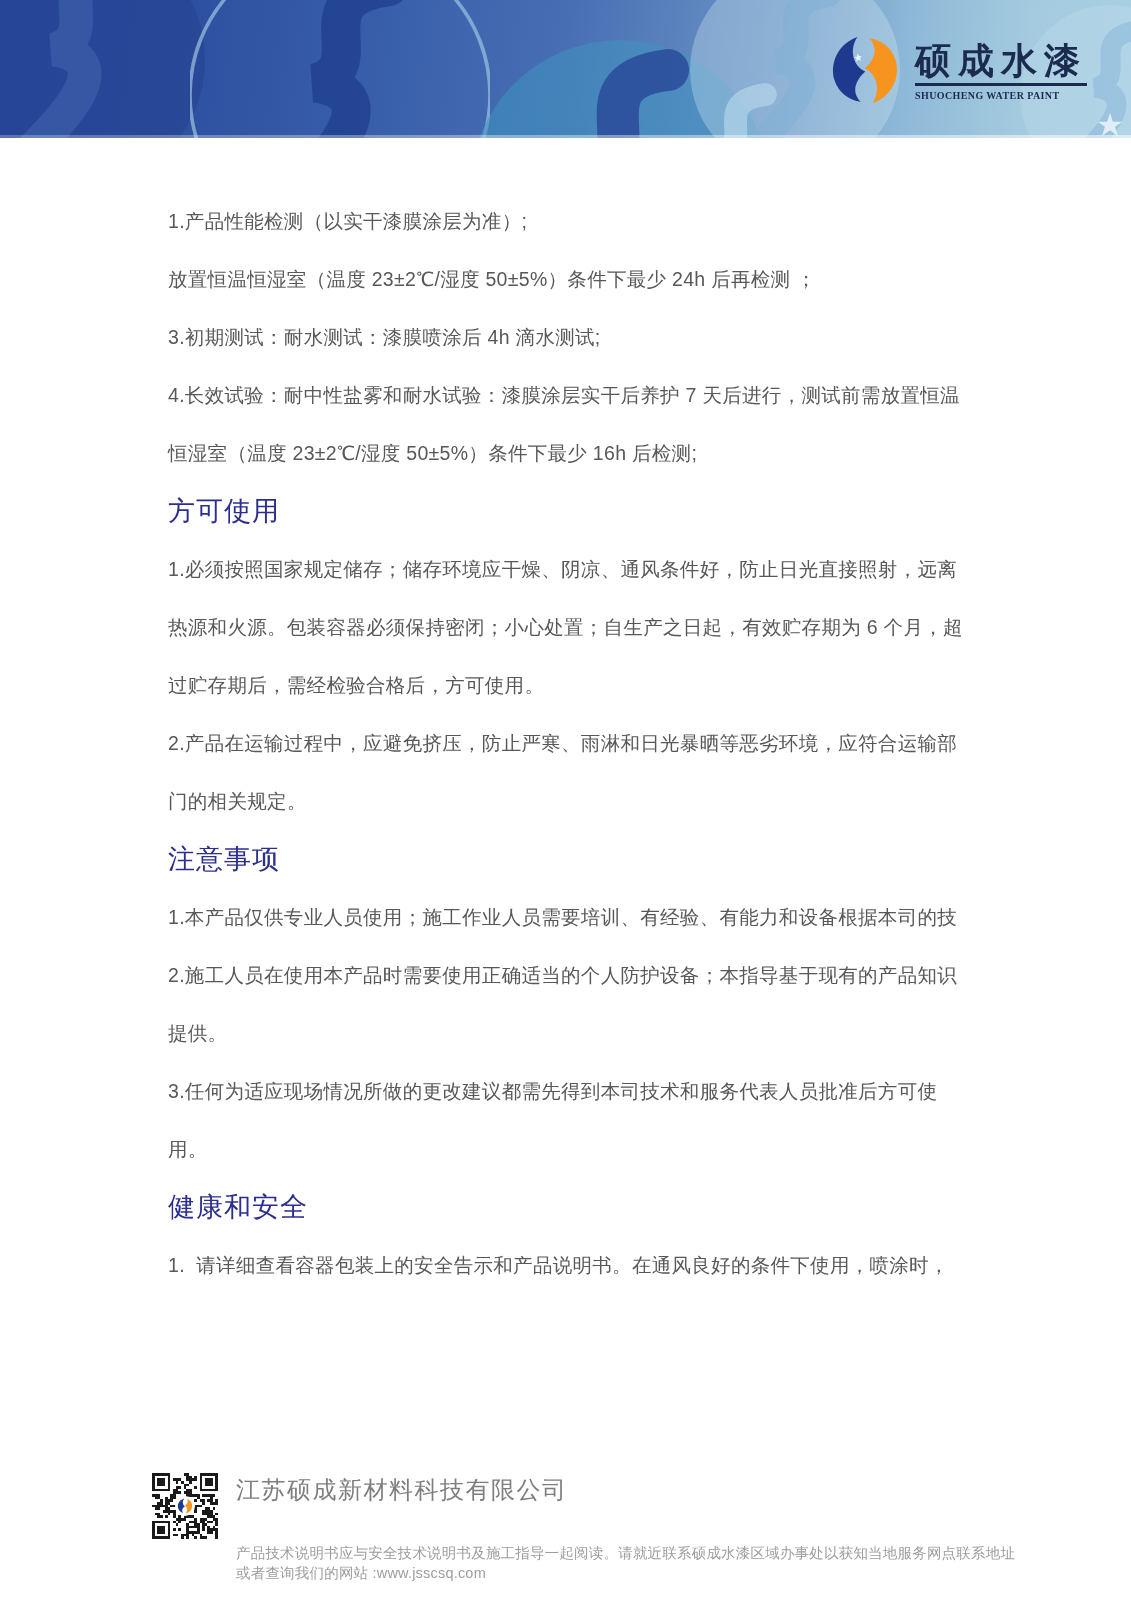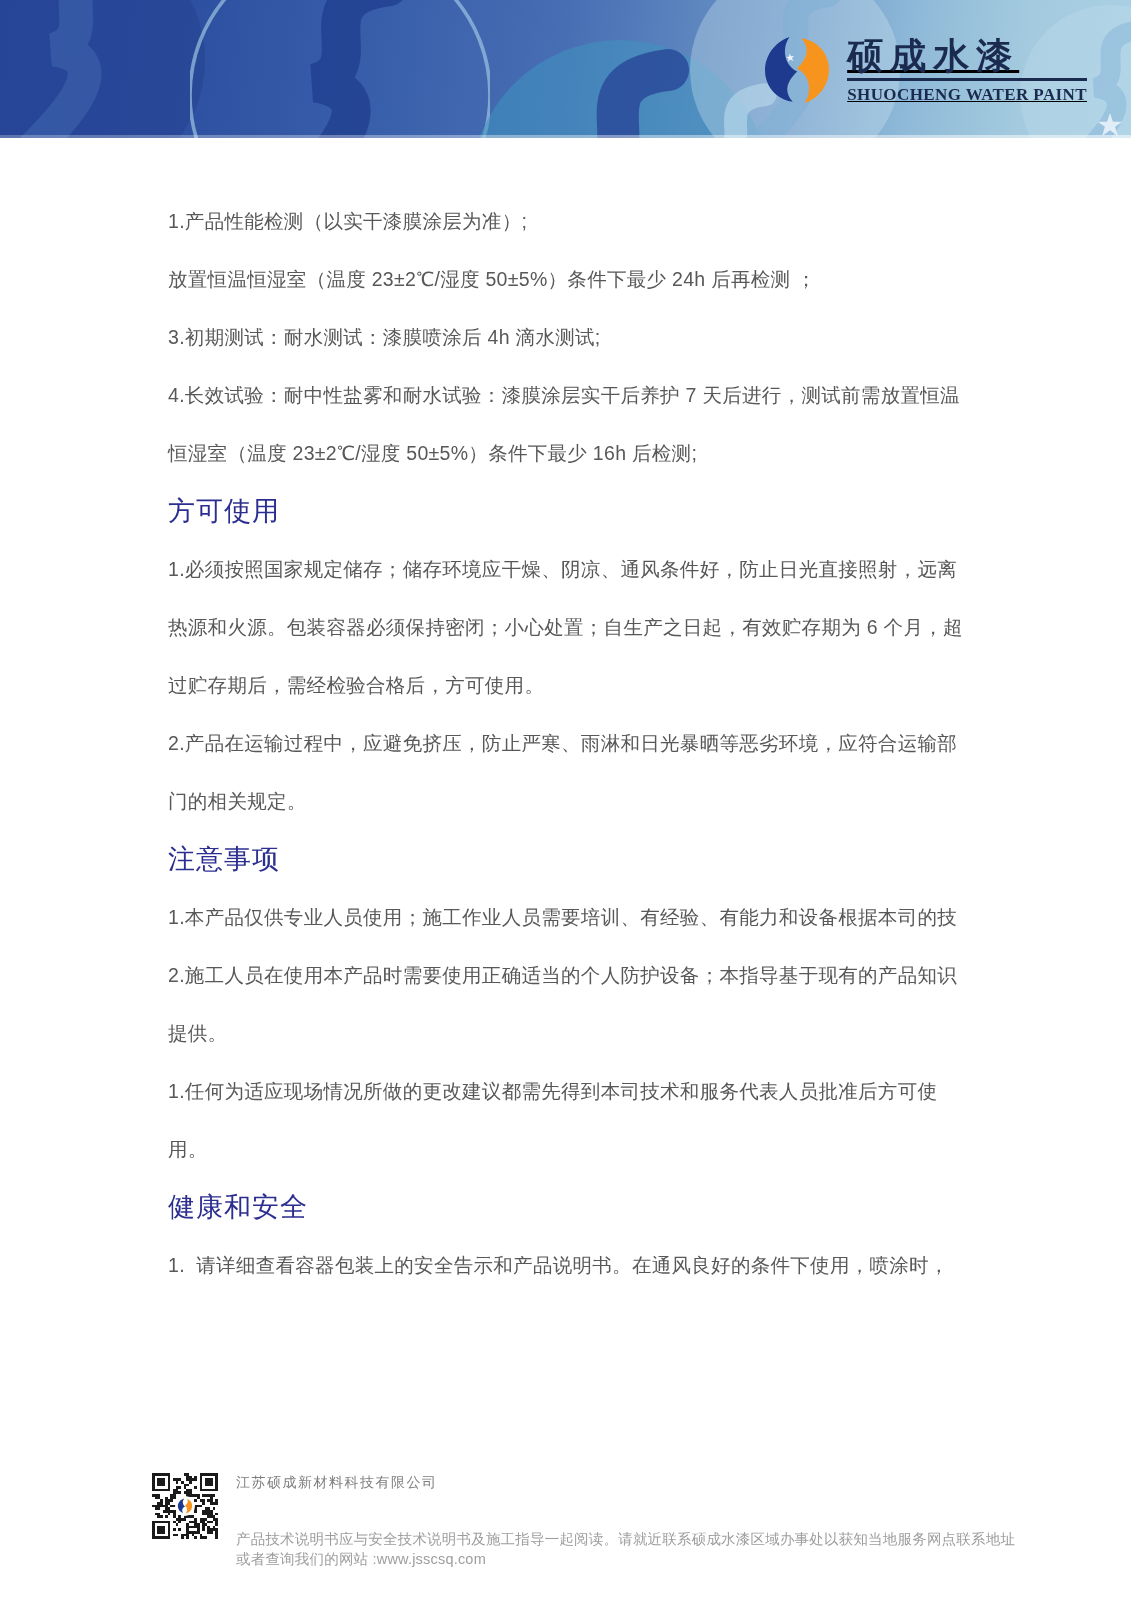--- a/index.html
+++ b/index.html
@@ -10,42 +10,42 @@
   .banner{position:absolute;left:0;top:0;width:1131px;height:138px;overflow:hidden;
     background:linear-gradient(97deg,#2c4a9e 0%,#2e4fa0 16%,#3a61ab 36%,#486fb4 50%,
                #6b95c6 68%,#8fb9d8 80%,#a3cade 90%,#aad0e4 100%);}
   .banner::after{content:"";position:absolute;left:0;bottom:0;width:100%;height:3px;
     background:linear-gradient(90deg,rgba(255,255,255,.25),rgba(255,255,255,.55));}
   .wm{position:absolute;}
 
   
   .logo{position:absolute;right:44px;top:34px;display:flex;align-items:center;gap:14px;}
   .logo-mark{width:72px;height:72px;transform:rotate(-8deg);}
-  .logo-text{display:flex;flex-direction:column;text-decoration:underline;}
+  .logo-text{display:flex;flex-direction:column;}
   .logo-cn{font-family:"DejaVu Serif",serif;font-weight:bold;font-size:36px;line-height:40px;
            color:#1b2a4f;letter-spacing:7px;white-space:nowrap;}
   .logo-rule{height:3px;background:#1b2a4f;margin:3px 0 4px 0;width:100%;}
-  .logo-en{font-family:"Liberation Serif",serif;font-weight:bold;font-size:17px;
+  .logo-en{font-family:"Liberation Serif",serif;font-weight:bold;font-size:10px;
            color:#1b2a4f;letter-spacing:0.4px;white-space:nowrap;}
 
   
   .content{position:absolute;left:168px;top:192px;width:820px;}
   .row{height:58px;display:flex;align-items:center;}
   .row.line{font-size:19.5px;color:#595757;letter-spacing:0.3px;white-space:nowrap;}
   .row.heading{font-size:27px;color:#2b2e90;letter-spacing:1px;}
 
   
   .footer{position:absolute;left:152px;top:1473px;display:flex;gap:18px;}
   .qr-wrap{position:relative;width:66px;height:66px;flex:0 0 auto;}
   .qr-wrap svg{width:66px;height:66px;display:block;}
   .qr-center{position:absolute;left:23px;top:23px;width:20px;height:20px;border-radius:50%;
              background:#ffffff;display:flex;align-items:center;justify-content:center;}
   .qr-center svg{width:16px;height:16px;}
   .footer-text{padding-top:1px;}
-  .company{font-size:14px;color:#7e7e7e;letter-spacing:1.5px;margin-bottom:9px;}
+  .company{font-size:24px;color:#7e7e7e;letter-spacing:1.5px;margin-bottom:9px;}
   .note{font-size:14.5px;color:#9d9d9d;line-height:20px;letter-spacing:0.2px;margin-top:37px;}
 </style>
 </head>
 <body>
 
 <div class="page">
 
   <div class="banner">
 
     <svg class="wm" style="left:-55px;top:-70px;width:260px;height:260px;" viewBox="0 0 100 100">
@@ -99,21 +99,21 @@
     <div class="row heading">方可使用</div>
     <div class="row line">1.必须按照国家规定储存；储存环境应干燥、阴凉、通风条件好，防止日光直接照射，远离</div>
     <div class="row line">热源和火源。包装容器必须保持密闭；小心处置；自生产之日起，有效贮存期为 6 个月，超</div>
     <div class="row line">过贮存期后，需经检验合格后，方可使用。</div>
     <div class="row line">2.产品在运输过程中，应避免挤压，防止严寒、雨淋和日光暴晒等恶劣环境，应符合运输部</div>
     <div class="row line">门的相关规定。</div>
     <div class="row heading">注意事项</div>
     <div class="row line">1.本产品仅供专业人员使用；施工作业人员需要培训、有经验、有能力和设备根据本司的技</div>
     <div class="row line">2.施工人员在使用本产品时需要使用正确适当的个人防护设备；本指导基于现有的产品知识</div>
     <div class="row line">提供。</div>
-    <div class="row line">1.任何为适应现场情况所做的更改建议都需先得到本司技术和服务代表人员批准后方可使</div>
+    <div class="row line">3.任何为适应现场情况所做的更改建议都需先得到本司技术和服务代表人员批准后方可使</div>
     <div class="row line">用。</div>
     <div class="row heading">健康和安全</div>
     <div class="row line">1.&nbsp; 请详细查看容器包装上的安全告示和产品说明书。在通风良好的条件下使用，喷涂时，</div>
   </div>
 
   <div class="footer">
     <div class="qr-wrap">
       <svg id="qr-svg" viewBox="0 0 25 25" shape-rendering="crispEdges">
           <rect x="0" y="0" width="25" height="25" fill="#ffffff"></rect>
           <rect x="12" y="0" width="1" height="1" fill="#1a1a1a"></rect>

